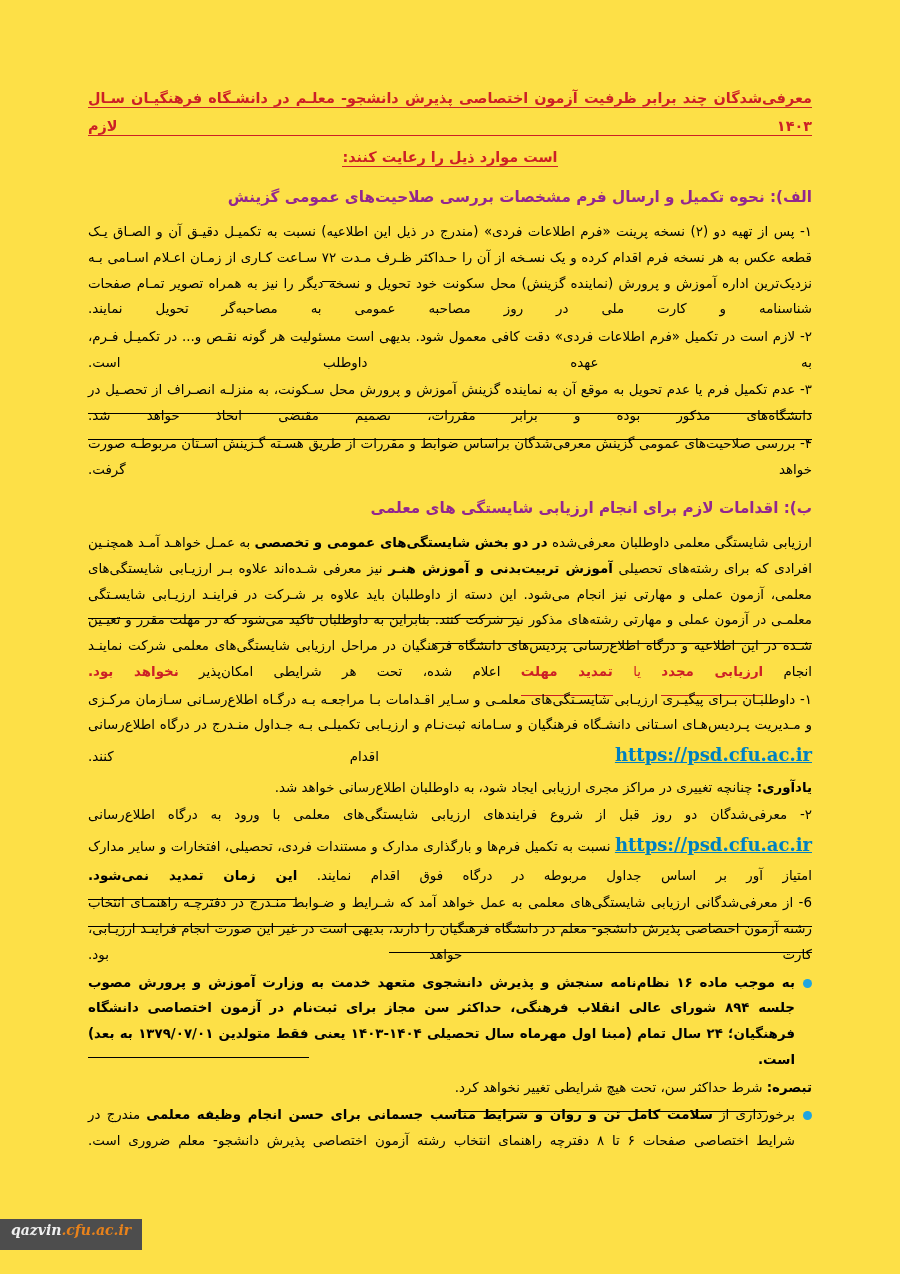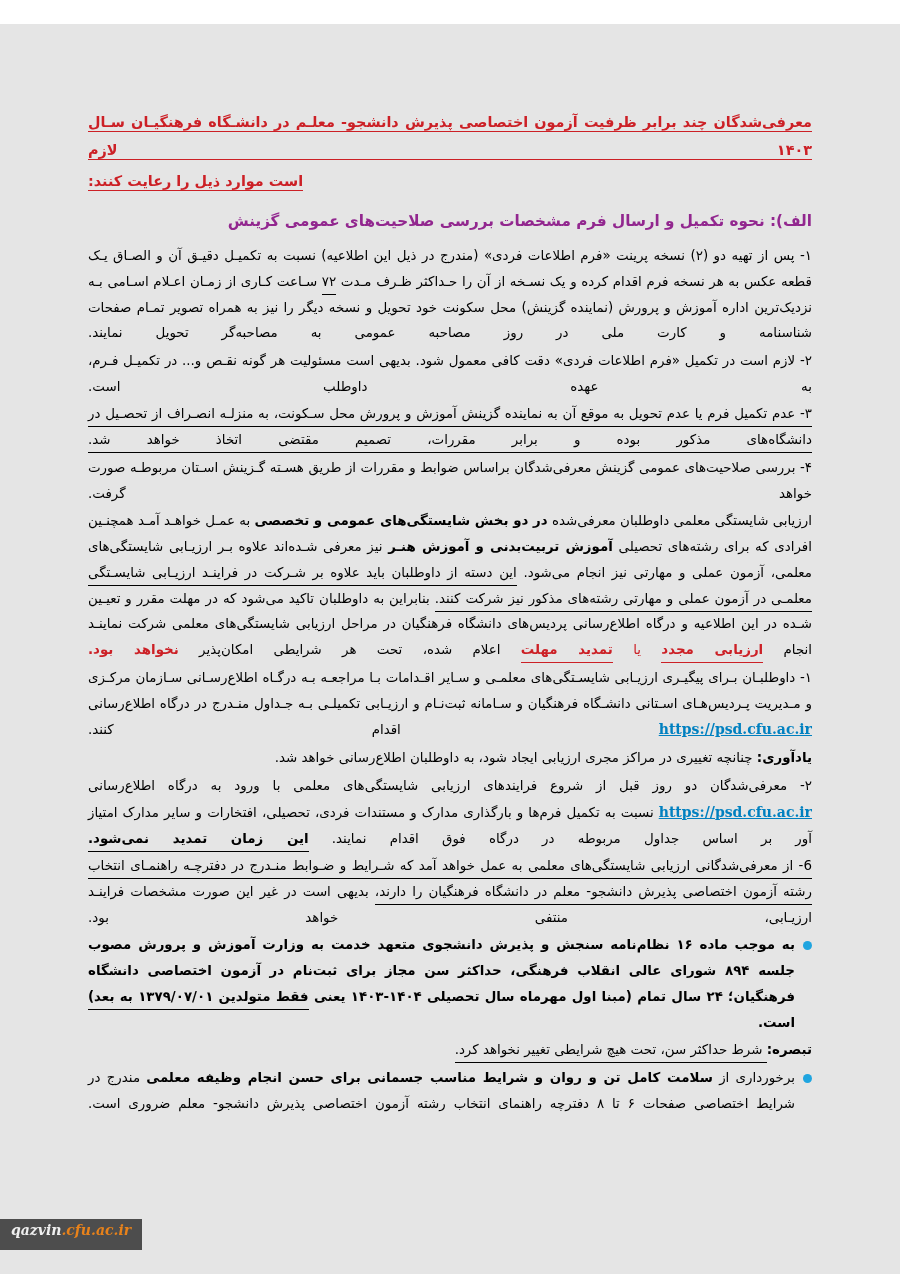--- a/index.html
+++ b/index.html
@@ -12,22 +12,21 @@
     width: 900px;
     height: 1274px;
     position: relative;
     font-family: "DejaVu Sans", "Liberation Sans", sans-serif;
     direction: rtl;
     overflow: hidden;
   }
   .page {
     position: absolute;
     inset: 0;
-    background: #e5e5e5;
-    margin-top: 24px;
+    background: #fde047;
   }
   .content {
     position: absolute;
     top: 84px;
     right: 88px;
     left: 88px;
     width: 724px;
   }
 
   
@@ -40,21 +39,21 @@
     text-align-last: justify;
     margin: 0 0 3px 0;
     letter-spacing: -0.1px;
   }
   .title-red .u { border-bottom: 1px solid #cc2026; padding-bottom: 1px; }
   .title-red-line2 {
     color: #cc2026;
     font-weight: bold;
     font-size: 14.4px;
     line-height: 1.95;
-    text-align: left;
+    text-align: center;
     margin: 0 0 12px 0;
   }
   .title-red-line2 .u { border-bottom: 1px solid #cc2026; padding-bottom: 1px; }
 
   .section-head {
     color: #92278f;
     font-weight: bold;
     font-size: 15.2px;
     text-align: right;
     margin: 14px 0 8px 0;
@@ -66,29 +65,29 @@
     color: #000000;
     font-size: 13.4px;
     line-height: 1.92;
     text-align: justify;
     text-align-last: right;
     margin: 0 0 2px 0;
     text-justify: inter-word;
   }
   p.body.lastjust { text-align-last: justify; }
 
-  .u   { text-decoration: none; border-bottom: 1px solid currentColor; padding-bottom: 5px; }
+  .u   { text-decoration: none; border-bottom: 1px solid currentColor; padding-bottom: 16px; }
   .b   { font-weight: bold; }
   .red { color: #cc2026; }
   .red.u { border-bottom-color: #cc2026; font-weight: bold; }
   .link {
     color: #0080c0;
     font-family: "DejaVu Serif", "Liberation Serif", serif;
     font-weight: bold;
-    font-size: 14px;
+    font-size: 18px;
     direction: ltr;
     unicode-bidi: embed;
     display: inline-block;
   }
 
   
   .bullet-item {
     position: relative;
     padding-right: 17px;
     margin: 0 0 2px 0;
@@ -138,31 +137,32 @@
     <div class="section-head">الف): نحوه تکمیل و ارسال فرم مشخصات بررسی صلاحیت‌های عمومی گزینش</div>
 
     <p class="body lastjust"><span>۱- پس از تهیه دو (۲) نسخه پرینت «فرم اطلاعات فردی» (مندرج در ذیل این اطلاعیه) نسبت به تکمیـل دقیـق آن و الصـاق یـک قطعه عکس به هر نسخه فرم اقدام کرده و یک نسـخه از آن را حـداکثر ظـرف مـدت </span><span class="u">۷۲</span><span> سـاعت کـاری از زمـان اعـلام اسـامی بـه نزدیک‌ترین اداره آموزش و پرورش (نماینده گزینش) محل سکونت خود تحویل و نسخه دیگر را نیز به همراه تصویر تمـام صفحات شناسنامه و کارت ملی در روز مصاحبه عمومی به مصاحبه‌گر تحویل نمایند.</span></p>
 
     <p class="body lastjust">۲- لازم است در تکمیل «فرم اطلاعات فردی» دقت کافی معمول شود. بدیهی است مسئولیت هر گونه نقـص و... در تکمیـل فـرم، به عهده داوطلب است.</p>
 
     <p class="body lastjust"><span class="u">۳- عدم تکمیل فرم یا عدم تحویل به موقع آن به نماینده گزینش آموزش و پرورش محل سـکونت، به منزلـه انصـراف از تحصـیل در دانشگاه‌های مذکور بوده و برابر مقررات، تصمیم مقتضی اتخاذ خواهد شد.</span></p>
 
     <p class="body lastjust">۴- بررسی صلاحیت‌های عمومی گزینش معرفی‌شدگان براساس ضوابط و مقررات از طریق هسـته گـزینش اسـتان مربوطـه صورت خواهد گرفت.</p>
 
+    <div class="section-head">ب): اقدامات لازم برای انجام  ارزیابی شایستگی های معلمی</div>
 
     <p class="body lastjust"><span>ارزیابی شایستگی معلمی داوطلبان معرفی‌شده </span><span class="b">در دو بخش شایستگی‌های عمومی و تخصصی</span><span> به عمـل خواهـد آمـد همچنـین افرادی که برای رشته‌های تحصیلی </span><span class="b">آموزش تربیت‌بدنی و آموزش هنـر</span><span>  نیز معرفی شـده‌اند علاوه بـر ارزیـابی شایستگی‌های معلمی، آزمون عملی و مهارتی نیز انجام می‌شود. </span><span class="u">این دسته از داوطلبان باید علاوه بر شـرکت در فراینـد ارزیـابی شایسـتگی معلمـی در آزمون عملی و مهارتی رشته‌های مذکور نیز شرکت کنند.</span><span> بنابراین به داوطلبان تاکید می‌شود که در مهلت مقرر و تعیـین شـده در این اطلاعیه و درگاه اطلاع‌رسانی پردیس‌های دانشگاه فرهنگیان در مراحل ارزیابی شایستگی‌های معلمی شرکت نماینـد انجام </span><span class="red u">ارزیابی مجدد</span><span class="red"> یا </span><span class="red u">تمدید مهلت</span><span> اعلام شده، تحت هر شرایطی امکان‌پذیر </span><span class="b red">نخواهد بود.</span></p>
 
     <p class="body lastjust"><span>۱- داوطلبـان بـرای پیگیـری ارزیـابی شایسـتگی‌های معلمـی و سـایر اقـدامات بـا مراجعـه بـه درگـاه اطلاع‌رسـانی سـازمان مرکـزی و مـدیریت پـردیس‌هـای اسـتانی دانشـگاه فرهنگیان و سـامانه ثبت‌نـام و ارزیـابی تکمیلـی بـه جـداول منـدرج در درگاه اطلاع‌رسانی </span><a class="link" href="#">https://psd.cfu.ac.ir</a><span> اقدام کنند.</span></p>
 
     <p class="body" style="text-align-last:right;"><span class="b">یادآوری:</span><span> چنانچه تغییری در مراکز مجری ارزیابی ایجاد شود، به داوطلبان اطلاع‌رسانی خواهد شد.</span></p>
 
     <p class="body lastjust"><span>۲- معرفی‌شدگان دو روز قبل از شروع فرایندهای ارزیابی شایستگی‌های معلمی با ورود به درگاه اطلاع‌رسانی </span><a class="link" href="#">https://psd.cfu.ac.ir</a><span> نسبت به تکمیل فرم‌ها و بارگذاری مدارک و مستندات فردی، تحصیلی، افتخارات و سایر مدارک امتیاز آور بر اساس جداول مربوطه در درگاه فوق اقدام نمایند. </span><span class="b u">این زمان تمدید نمی‌شود.</span></p>
 
 
-    <p class="body lastjust"><span class="u">6- از معرفی‌شدگانی ارزیابی شایستگی‌های معلمی به عمل خواهد آمد که شـرایط و ضـوابط منـدرج در دفترچـه راهنمـای انتخاب رشته آزمون اختصاصی پذیرش دانشجو- معلم در دانشگاه فرهنگیان را دارند،</span><span> بدیهی است در غیر این صورت مشخصات فراینـد ارزیـابی، منتفی خواهد بود.</span></p>
+    <p class="body lastjust"><span class="u">6- از معرفی‌شدگانی ارزیابی شایستگی‌های معلمی به عمل خواهد آمد که شـرایط و ضـوابط منـدرج در دفترچـه راهنمـای انتخاب رشته آزمون اختصاصی پذیرش دانشجو- معلم در دانشگاه فرهنگیان را دارند،</span><span> بدیهی است در غیر این صورت انجام فراینـد ارزیـابی، کارت خواهد بود.</span></p>
 
     <div class="bullet-item">
       <span class="dot"></span>
       <p class="body lastjust b"><span>به موجب ماده ۱۶ نظام‌نامه سنجش و پذیرش دانشجوی متعهد خدمت به وزارت آموزش و پرورش مصوب جلسه ۸۹۴ شورای عالی انقلاب فرهنگی، حداکثر سن مجاز برای ثبت‌نام در آزمون اختصاصی دانشگاه فرهنگیان؛ ۲۴ سال تمام (مبنا اول مهرماه سال تحصیلی ۱۴۰۴-۱۴۰۳ یعنی </span><span class="u">فقط متولدین ۱۳۷۹/۰۷/۰۱ به بعد)</span><span> است.</span></p>
     </div>
 
     <p class="body" style="text-align-last:right;"><span class="b">تبصره:</span><span class="u"> شرط حداکثر سن، تحت هیچ شرایطی تغییر نخواهد کرد.</span></p>
 
     <div class="bullet-item">
       <span class="dot"></span>

